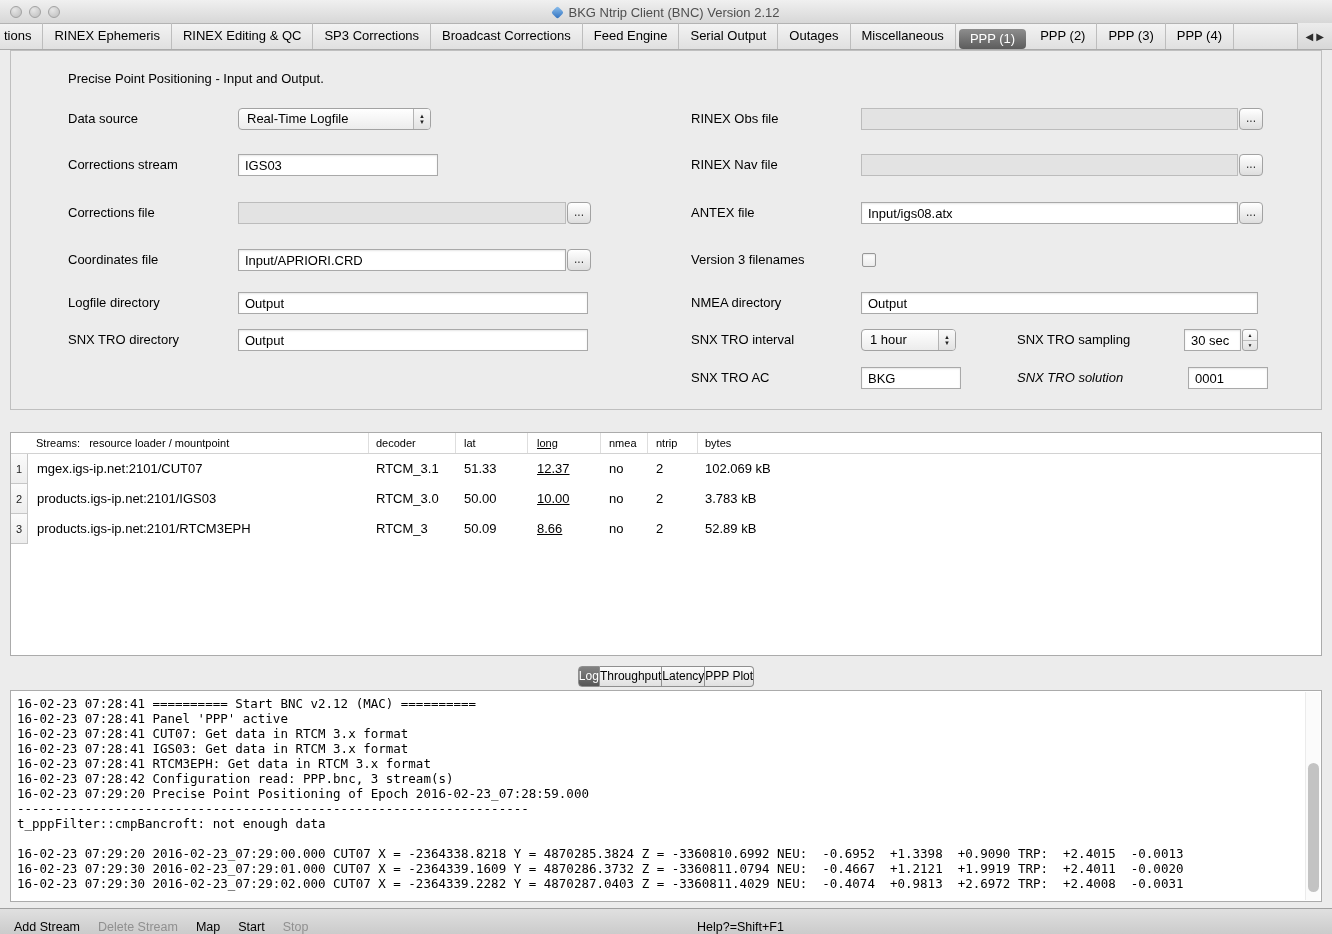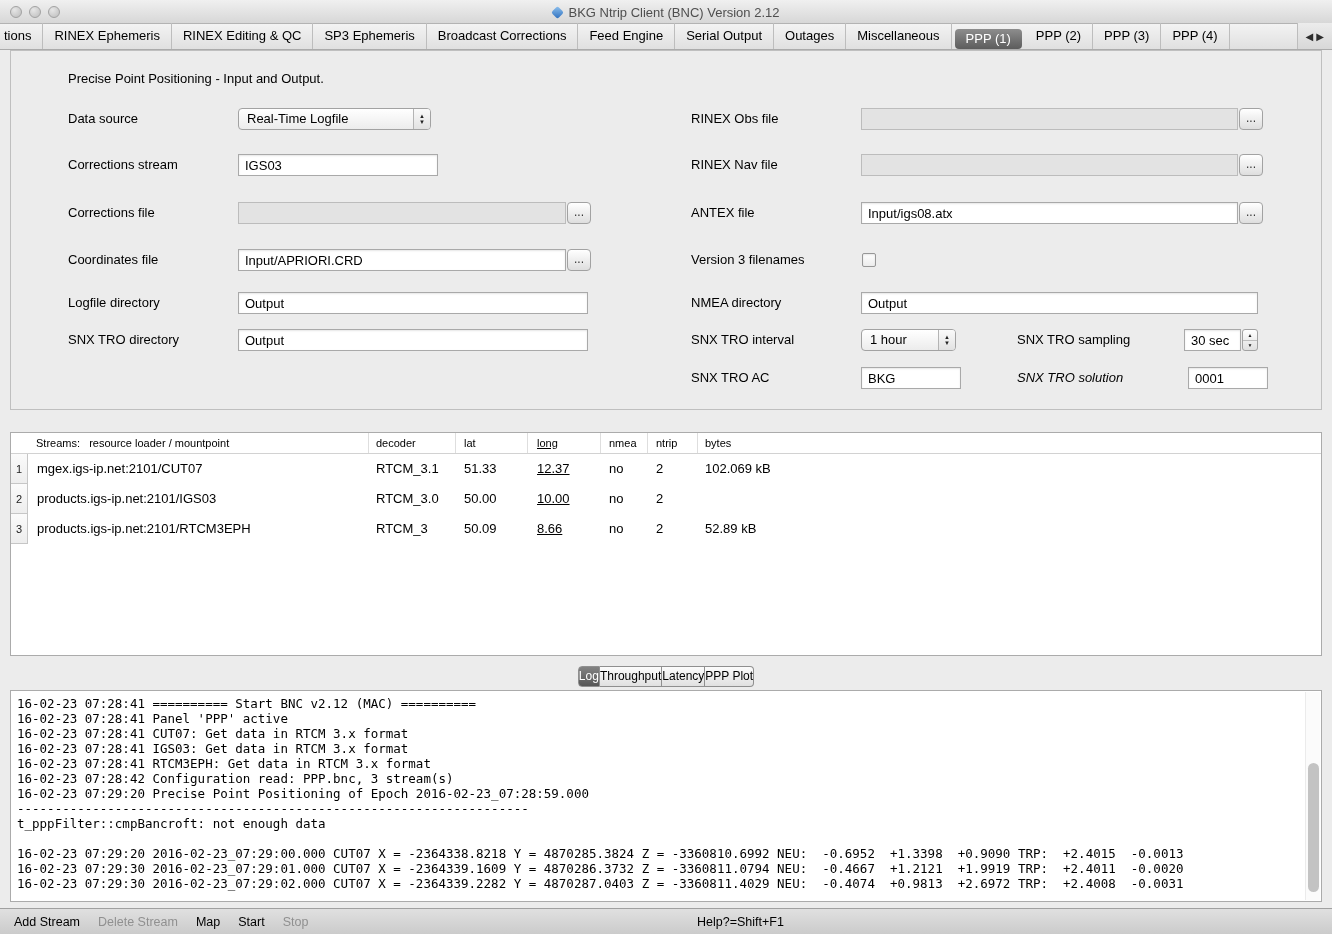--- a/index.html
+++ b/index.html
@@ -145,21 +145,21 @@
   }
   .vthumb {
     position: absolute; left: 2px; width: 11px; top: 34%; height: 62%;
     background: #c3c3c3; border-radius: 6px;
   }
   
   .statusbar {
     position: absolute; left: 0; bottom: 0; width: 100%; height: 26px;
     background: linear-gradient(#e0e0e0, #cbcbcb);
     border-top: 1px solid #a0a0a0;
-    display: flex; align-items: center; padding-left: 14px; column-gap: 18px;
+    display: flex; align-items: flex-end; padding-left: 14px; column-gap: 18px;
     font-size: 12.5px;
   }
   .sb-item { white-space: nowrap; }
   .sb-item.disabled { color: #909090; }
   .sb-help { position: absolute; left: 697px; }
 </style>
 </head>
 <body>
 
 <div class="titlebar">
@@ -171,21 +171,21 @@
   <div class="title-wrap">
     <span class="app-icon"></span>
     <span class="win-title">BKG Ntrip Client (BNC) Version 2.12</span>
   </div>
 </div>
 
 <div class="tabbar">
   <div class="tab partial">tions</div>
   <div class="tab">RINEX Ephemeris</div>
   <div class="tab">RINEX Editing &amp; QC</div>
-  <div class="tab">SP3 Ephemeris</div>
+  <div class="tab">SP3 Corrections</div>
   <div class="tab">Broadcast Corrections</div>
   <div class="tab">Feed Engine</div>
   <div class="tab">Serial Output</div>
   <div class="tab">Outages</div>
   <div class="tab">Miscellaneous</div>
   <div class="tab active">PPP (1)</div>
   <div class="tab">PPP (2)</div>
   <div class="tab">PPP (3)</div>
   <div class="tab">PPP (4)</div>
   <div class="tab-scroll">
@@ -284,20 +284,21 @@
     <div class="td td-bytes">102.069 kB</div>
   </div>
   <div class="trow">
     <div class="gutter">2</div>
     <div class="td td-mount">products.igs-ip.net:2101/IGS03</div>
     <div class="td td-decoder">RTCM_3.0</div>
     <div class="td td-lat">50.00</div>
     <div class="td td-long">10.00</div>
     <div class="td td-nmea">no</div>
     <div class="td td-ntrip">2</div>
+    <div class="td td-bytes">3.783 kB</div>
   </div>
   <div class="trow">
     <div class="gutter">3</div>
     <div class="td td-mount">products.igs-ip.net:2101/RTCM3EPH</div>
     <div class="td td-decoder">RTCM_3</div>
     <div class="td td-lat">50.09</div>
     <div class="td td-long">8.66</div>
     <div class="td td-nmea">no</div>
     <div class="td td-ntrip">2</div>
     <div class="td td-bytes">52.89 kB</div>

